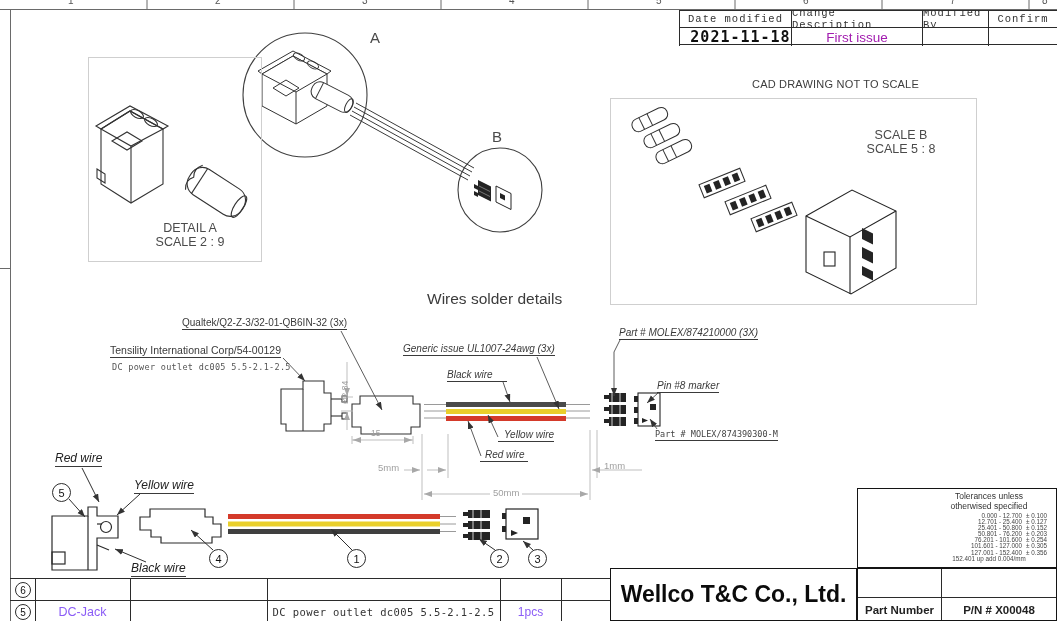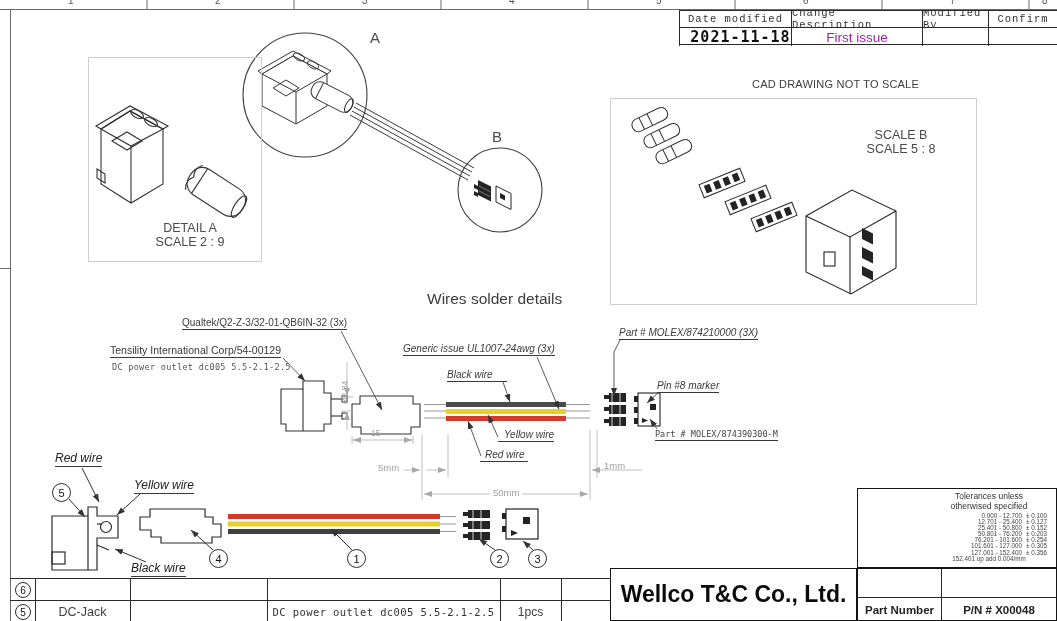--- a/index.html
+++ b/index.html
@@ -34,21 +34,21 @@
           display:flex;align-items:center;justify-content:center;font-size:23px;font-weight:bold;color:#0b0b0b;background:#fff;}
   #pnblock{position:absolute;left:857px;top:568px;width:200px;height:53px;border:1.3px solid #141414;background:#fff;}
   .pn-cell{position:absolute;top:29px;height:24px;display:flex;align-items:center;justify-content:center;
            font-size:11.5px;font-weight:600;color:#222;}
   #tol{position:absolute;left:857px;top:488px;width:200px;height:80px;border:1.2px solid #141414;background:#fff;}
   .tol-title{position:absolute;left:68px;top:3px;width:126px;text-align:center;font-size:8.5px;line-height:9.5px;color:#333;}
   .tol-rows{position:absolute;left:76px;top:24px;width:118px;font-size:6.3px;line-height:6.1px;color:#444;}
   .tol-row{display:flex;justify-content:flex-end;gap:4px;}
   .tol-row span:last-child{width:26px;}
   .tol-foot{position:absolute;left:68px;top:66px;width:126px;text-align:center;font-size:6.3px;color:#444;}
-  .bom-txt{position:absolute;display:flex;align-items:center;justify-content:center;color:#404040;}
+  .bom-txt{position:absolute;display:flex;align-items:center;justify-content:center;color:#8b5cf6;}
 </style>
 </head>
 <body>
 
 <div id="canvas">
 
   <svg width="1057" height="621" style="position:absolute;left:0;top:0">
     <defs>
       <marker id="aB" markerWidth="9" markerHeight="7" refX="8" refY="3" orient="auto" markerUnits="userSpaceOnUse">
         <path d="M0,0 L8,3 L0,6 Z" fill="#333"></path>

